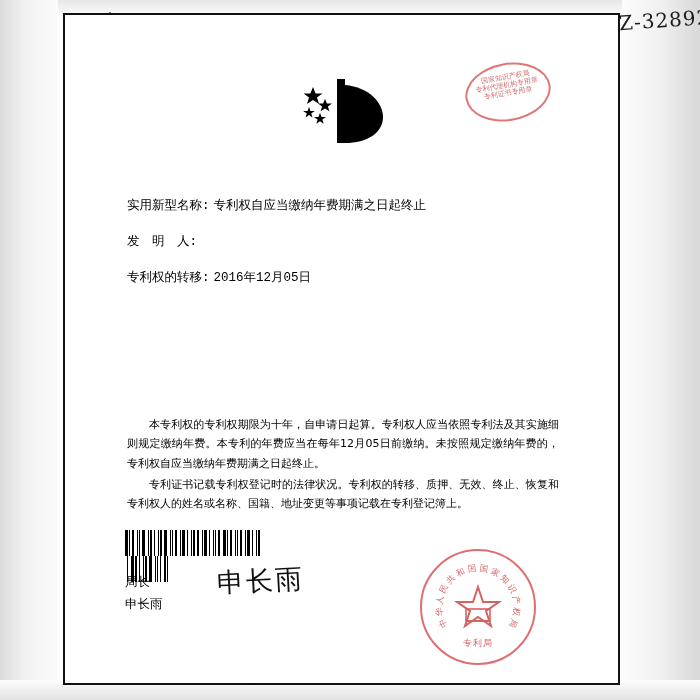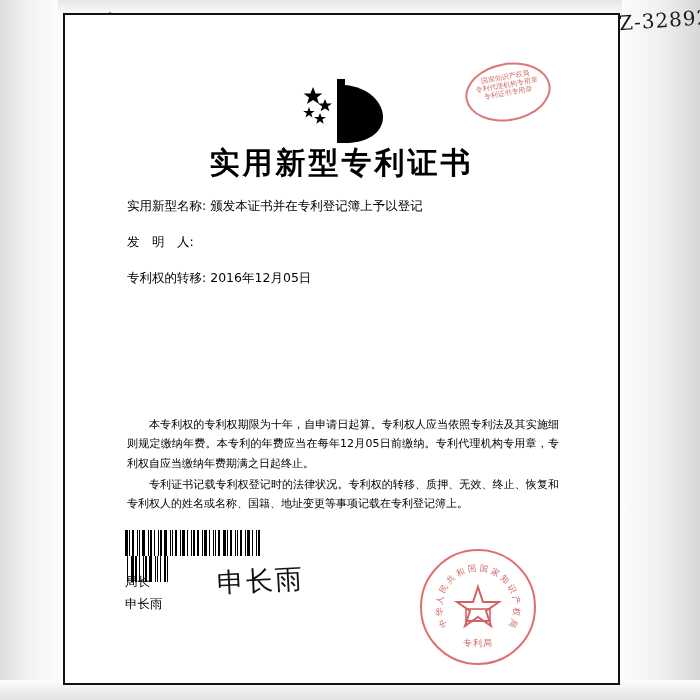--- a/index.html
+++ b/index.html
@@ -138,20 +138,21 @@
   .seal-top span { display: block; }
 
   
   .fields {
     position: absolute;
     left: 62px;
     top: 182px;
     width: 440px;
     font-size: 12.5px;
     color: #000;
+    font-family: Liberation Mono, monospace;
   }
   .field-row {
     display: flex;
     align-items: baseline;
     margin-bottom: 17px;
     line-height: 1.5;
   }
   .field-label {
     white-space: nowrap;
     flex: 0 0 auto;
@@ -291,38 +292,37 @@
         <polygon points="22,30 23.4,34 27.8,34 24.2,36.5 25.5,40.5 22,38 18.5,40.5 19.8,36.5 16.2,34 20.6,34" fill="#000"></polygon>
       </svg>
     </div>
 
     <div class="seal-top">
       <span>国家知识产权局</span>
       <span>专利代理机构专用章</span>
       <span>专利证书专用章</span>
     </div>
 
-    <div class="cert-title">实用新型专利证书</div>
 
     <div class="fields">
       <div class="field-row">
         <span class="field-label">实用新型名称:</span>
-        <span class="field-value">颁发本证书并在专利登记簿上予以登记</span>
+        <span class="field-value">专利权自应当缴纳年费期满之日起终止</span>
       </div>
       <div class="field-row">
         <span class="field-label">发　明　人:</span>
       </div>
       <div class="field-row">
         <span class="field-label">专利权的转移:</span>
         <span class="field-value">2016年12月05日</span>
       </div>
     </div>
 
     <div class="body-paras">
-      <p>本专利权的专利权期限为十年，自申请日起算。专利权人应当依照专利法及其实施细则规定缴纳年费。本专利的年费应当在每年12月05日前缴纳。专利代理机构专用章，专利权自应当缴纳年费期满之日起终止。</p>
+      <p>本专利权的专利权期限为十年，自申请日起算。专利权人应当依照专利法及其实施细则规定缴纳年费。本专利的年费应当在每年12月05日前缴纳。未按照规定缴纳年费的，专利权自应当缴纳年费期满之日起终止。</p>
       <p>专利证书记载专利权登记时的法律状况。专利权的转移、质押、无效、终止、恢复和专利权人的姓名或名称、国籍、地址变更等事项记载在专利登记簿上。</p>
     </div>
 
     <div class="barcode"><i style="width:3px"></i><i style="width:1px;background:transparent"></i><i style="width:1px"></i><i style="width:2px;background:transparent"></i><i style="width:2px"></i><i style="width:3px;background:transparent"></i><i style="width:1px"></i><i style="width:1px;background:transparent"></i><i style="width:1px"></i><i style="width:2px;background:transparent"></i><i style="width:3px"></i><i style="width:3px;background:transparent"></i><i style="width:1px"></i><i style="width:1px;background:transparent"></i><i style="width:2px"></i><i style="width:2px;background:transparent"></i><i style="width:1px"></i><i style="width:3px;background:transparent"></i><i style="width:1px"></i><i style="width:1px;background:transparent"></i><i style="width:2px"></i><i style="width:2px;background:transparent"></i><i style="width:3px"></i><i style="width:3px;background:transparent"></i><i style="width:1px"></i><i style="width:1px;background:transparent"></i><i style="width:1px"></i><i style="width:2px;background:transparent"></i><i style="width:2px"></i><i style="width:3px;background:transparent"></i><i style="width:1px"></i><i style="width:1px;background:transparent"></i><i style="width:3px"></i><i style="width:2px;background:transparent"></i><i style="width:1px"></i><i style="width:3px;background:transparent"></i><i style="width:1px"></i><i style="width:1px;background:transparent"></i><i style="width:2px"></i><i style="width:2px;background:transparent"></i><i style="width:2px"></i><i style="width:3px;background:transparent"></i><i style="width:1px"></i><i style="width:1px;background:transparent"></i><i style="width:3px"></i><i style="width:2px;background:transparent"></i><i style="width:1px"></i><i style="width:3px;background:transparent"></i><i style="width:1px"></i><i style="width:1px;background:transparent"></i><i style="width:1px"></i><i style="width:2px;background:transparent"></i><i style="width:2px"></i><i style="width:3px;background:transparent"></i><i style="width:3px"></i><i style="width:1px;background:transparent"></i><i style="width:1px"></i><i style="width:2px;background:transparent"></i><i style="width:2px"></i><i style="width:3px;background:transparent"></i><i style="width:1px"></i><i style="width:1px;background:transparent"></i><i style="width:1px"></i><i style="width:2px;background:transparent"></i><i style="width:2px"></i><i style="width:3px;background:transparent"></i><i style="width:1px"></i><i style="width:1px;background:transparent"></i><i style="width:3px"></i><i style="width:2px;background:transparent"></i><i style="width:1px"></i><i style="width:3px;background:transparent"></i><i style="width:1px"></i><i style="width:1px;background:transparent"></i><i style="width:2px"></i><i style="width:2px;background:transparent"></i><i style="width:1px"></i><i style="width:3px;background:transparent"></i><i style="width:3px"></i><i style="width:1px;background:transparent"></i><i style="width:2px"></i><i style="width:2px;background:transparent"></i><i style="width:1px"></i><i style="width:3px;background:transparent"></i><i style="width:1px"></i><i style="width:1px;background:transparent"></i><i style="width:2px"></i><i style="width:2px;background:transparent"></i><i style="width:3px"></i><i style="width:3px;background:transparent"></i><i style="width:1px"></i><i style="width:1px;background:transparent"></i><i style="width:1px"></i><i style="width:2px;background:transparent"></i><i style="width:1px"></i><i style="width:3px;background:transparent"></i><i style="width:2px"></i><i style="width:1px;background:transparent"></i><i style="width:1px"></i><i style="width:2px;background:transparent"></i></div>
 
     <div class="director">
       <div>局长</div>
       <div>申长雨</div>
     </div>
 

